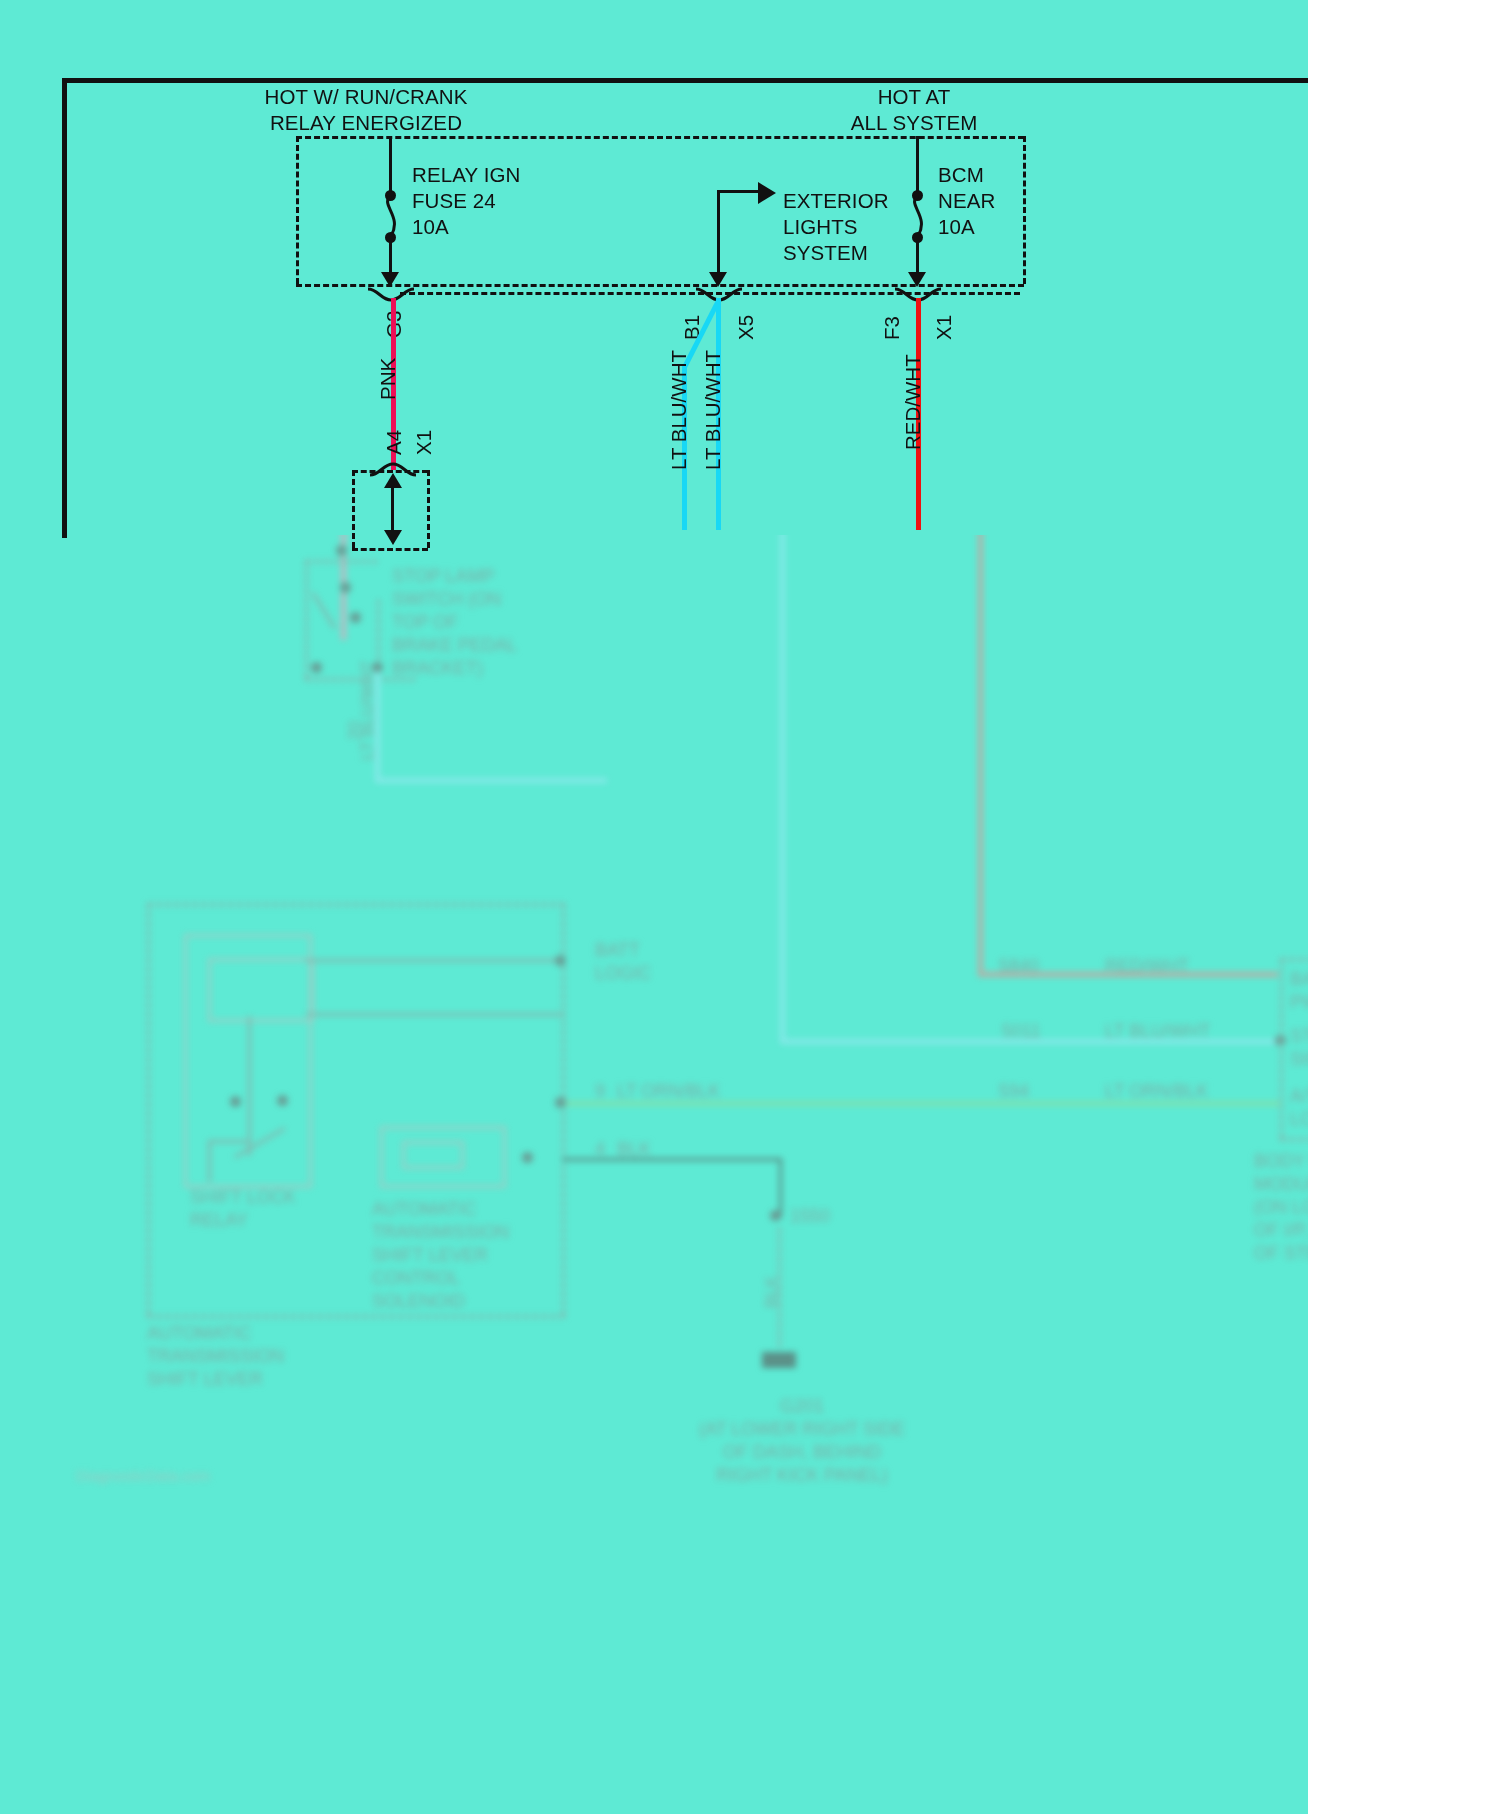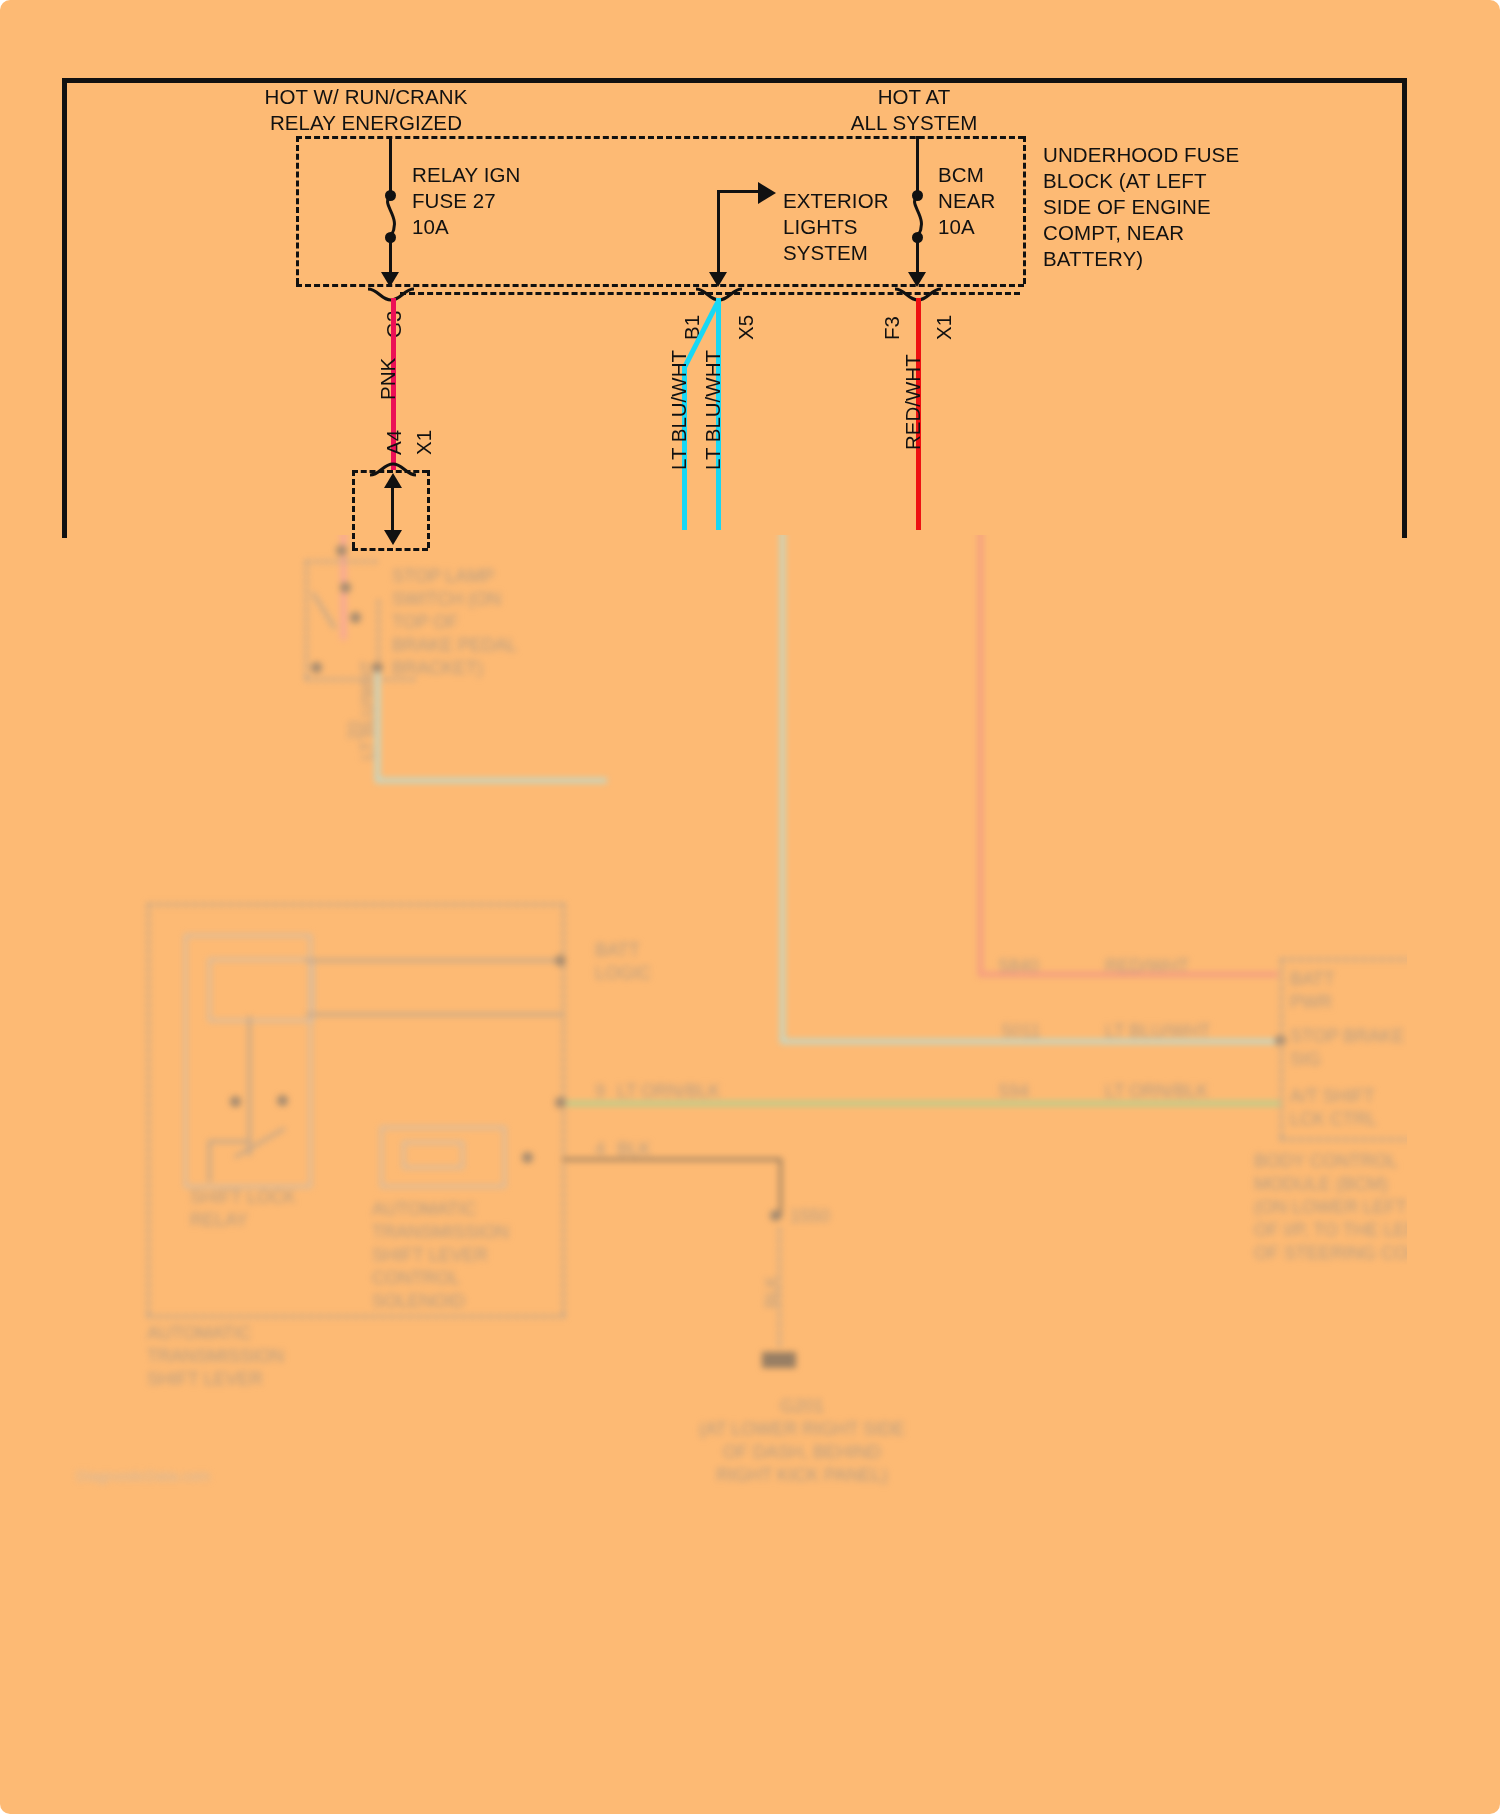--- a/index.html
+++ b/index.html
@@ -1,17 +1,17 @@
 <!DOCTYPE html>
 <html><head>
 <meta charset="utf-8">
 <style>
   html,body{margin:0;padding:0;background:#ffffff;}
   body{font-family:"Liberation Sans", sans-serif;}
-  #page{position:relative;width:1500px;height:1814px;background:#fdba74;overflow:hidden;border-radius:10px;}
+  #page{position:relative;width:1308px;height:1814px;background:#5eead4;overflow:hidden;}
 
   
   .frame-top{position:absolute;left:62px;top:78px;width:1345px;height:5px;background:#111;}
   .frame-left{position:absolute;left:62px;top:78px;width:5px;height:460px;background:#111;}
   .frame-right{position:absolute;left:1402px;top:78px;width:5px;height:460px;background:#111;}
 
   
   .blur-wrap{position:absolute;left:62px;top:535px;width:1345px;height:1255px;overflow:hidden;}
   .blur-inner{position:absolute;left:0;top:-535px;width:1345px;height:1790px;
      filter:blur(3.2px) opacity(0.62);}
@@ -185,39 +185,34 @@
   <div class="txt" style="left:828px;top:84px;text-align:center;width:172px;">HOT AT
 ALL SYSTEM</div>
 
   <div class="dashH" style="left:296px;top:136px;width:728px;"></div>
   <div class="dashV" style="left:296px;top:136px;height:148px;"></div>
   <div class="dashH" style="left:296px;top:284px;width:728px;"></div>
   <div class="dashV" style="left:1023px;top:136px;height:148px;"></div>
 
   <div class="dashH" style="left:400px;top:292px;width:620px;"></div>
 
-  <div class="txt" style="left:1043px;top:142px;">UNDERHOOD FUSE
-BLOCK (AT LEFT
-SIDE OF ENGINE
-COMPT, NEAR
-BATTERY)</div>
 
   <div class="ln" style="left:389px;top:136px;width:3px;height:58px;"></div>
   <div class="dot" style="left:385px;top:190px;"></div>
   <div class="fuse" style="position:absolute;left:375px;top:196px;">
     <svg width="32" height="40" viewBox="0 0 32 40">
       <path d="M16 0 C 4 8, 28 20, 16 40" stroke="#111" stroke-width="3" fill="none"></path>
     </svg>
   </div>
   <div class="dot" style="left:385px;top:232px;"></div>
   <div class="ln" style="left:389px;top:238px;width:3px;height:40px;"></div>
   <div class="arr-down" style="left:381px;top:272px;"></div>
 
   <div class="txt" style="left:412px;top:162px;">RELAY IGN</div>
-  <div class="txt" style="left:412px;top:188px;">FUSE 27</div>
+  <div class="txt" style="left:412px;top:188px;">FUSE 24</div>
   <div class="txt" style="left:412px;top:214px;">10A</div>
 
   <div class="cup" style="position:absolute;left:368px;top:287px;">
     <svg width="46" height="16" viewBox="0 0 46 16">
       <path d="M0 2 C 10 2, 13 13, 23 13 C 33 13, 36 2, 46 2" stroke="#111" stroke-width="3" fill="none"></path>
     </svg>
   </div>
   <div class="vtxt" style="left:382px;top:338px;">G3</div>
 
   <div class="wire w-pnk" style="left:391px;top:298px;width:5px;height:172px;"></div>

